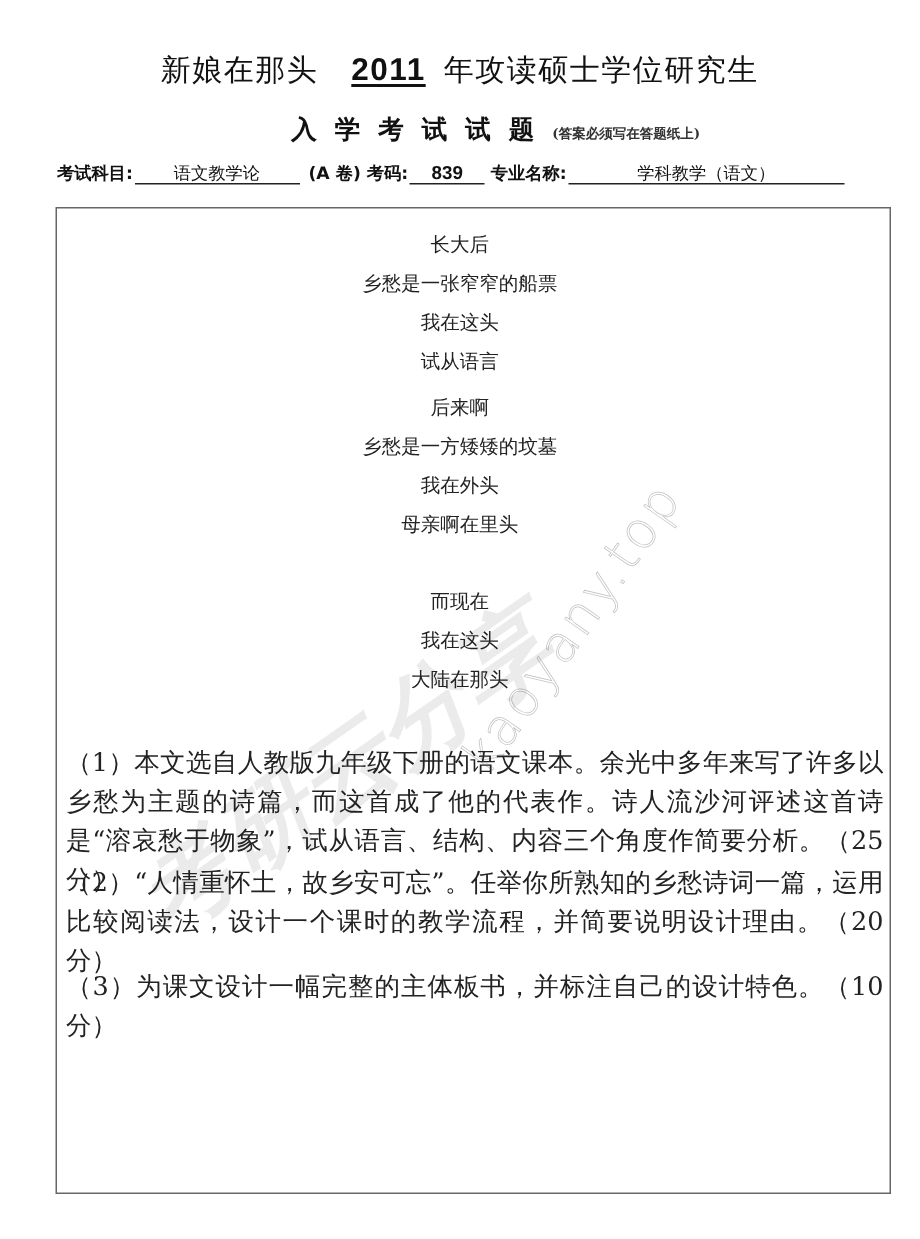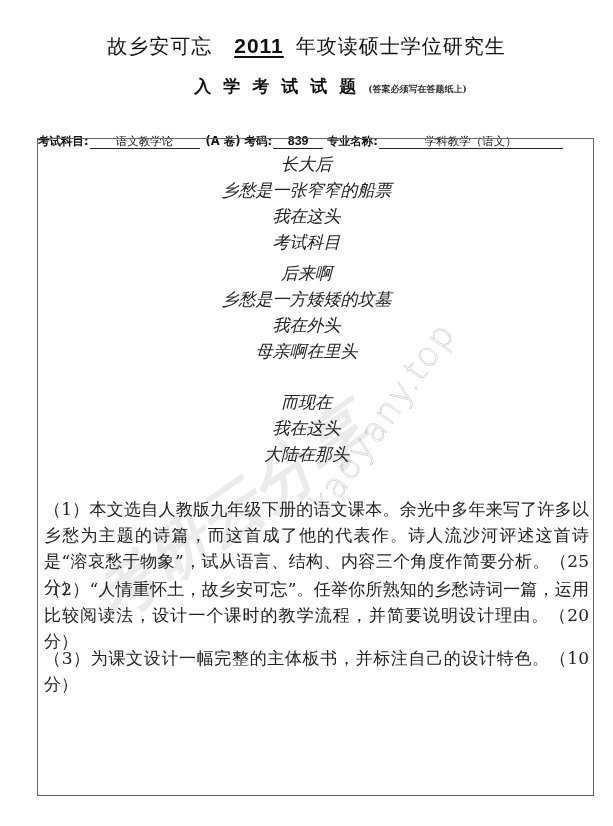--- a/index.html
+++ b/index.html
@@ -66,43 +66,42 @@
     white-space: nowrap;
     color: #111;
   }
   .info-row .field {
     display: inline-block;
     border-bottom: 1px solid #222;
     text-align: center;
     font-weight: normal;
     line-height: 14px;
   }
-  .info-row .f-subject { width: 110px; margin-top: 26px; }
+  .info-row .f-subject { width: 110px; }
   .info-row .f-code { width: 50px; font-weight: bold; font-family: "Liberation Sans", sans-serif; font-size: 12.5px; }
   .info-row .f-major { width: 184px; }
   .info-row .lbl { margin-right: 1px; margin-top: 40px; }
   .info-row .paper { font-weight: bold; margin: 0 4px 0 6px; }
 
   .exam-box {
     position: absolute;
     left: 37px;
     top: 138px;
     width: 557px;
     height: 658px;
     border: 1.5px solid #666;
     box-sizing: border-box;
   }
   .poem {
     position: absolute;
     left: 0;
     width: 613px;
     text-align: center;
-    font-size: 17px;
+    font-size: 13px;
     color: #222;
-    font-style: italic;
   }
   .poem .line {
     height: 26px;
     line-height: 26px;
   }
   .q {
     position: absolute;
     left: 44px;
     width: 545px;
     font-size: 17px;
@@ -139,38 +138,38 @@
     white-space: nowrap;
   }
 </style>
 </head>
 <body>
 
 <div class="watermark wm-cal" style="left:70px; top:470px;">考研云分享</div>
 <div class="watermark wm-url">kaoyany.top</div>
 
 <div class="title-line">
-  <span>故乡安可忘</span><span class="year">2011</span><span>年攻读硕士学位研究生</span>
+  <span>新娘在那头</span><span class="year">2011</span><span>年攻读硕士学位研究生</span>
 </div>
 
 <div class="subtitle-line">
   <span class="main">入学考试试题</span><span class="note">(答案必须写在答题纸上)</span>
 </div>
 
 <div class="info-row">
   <span class="lbl">考试科目:</span><span class="field f-subject">语文教学论</span><span class="paper">(A 卷)</span><span class="lbl">考码:</span><span class="field f-code">839</span><span class="lbl" style="margin-left:4px">专业名称:</span><span class="field f-major">学科教学（语文）</span>
 </div>
 
 <div class="exam-box"></div>
 
 <div class="poem" style="top:151px;">
   <div class="line">长大后</div>
   <div class="line">乡愁是一张窄窄的船票</div>
   <div class="line">我在这头</div>
-  <div class="line">考试科目</div>
+  <div class="line">试从语言</div>
 </div>
 
 <div class="poem" style="top:260px;">
   <div class="line">后来啊</div>
   <div class="line">乡愁是一方矮矮的坟墓</div>
   <div class="line">我在外头</div>
   <div class="line">母亲啊在里头</div>
 </div>
 
 <div class="poem" style="top:389px;">

